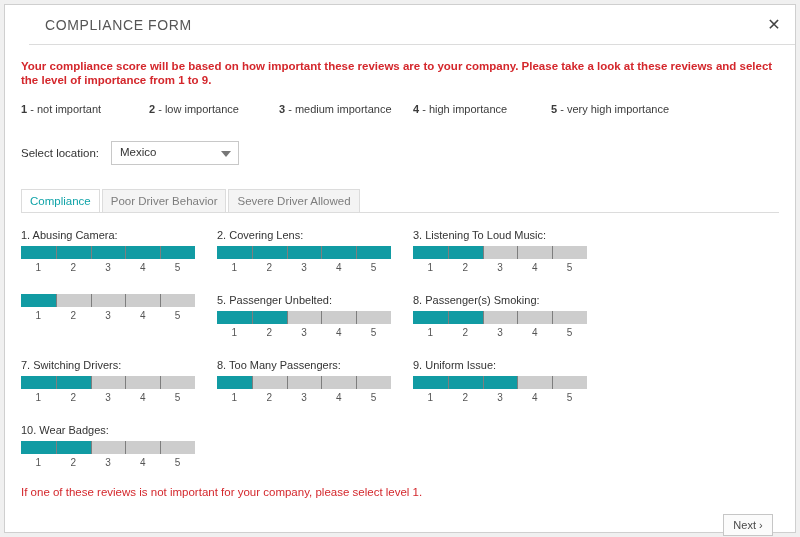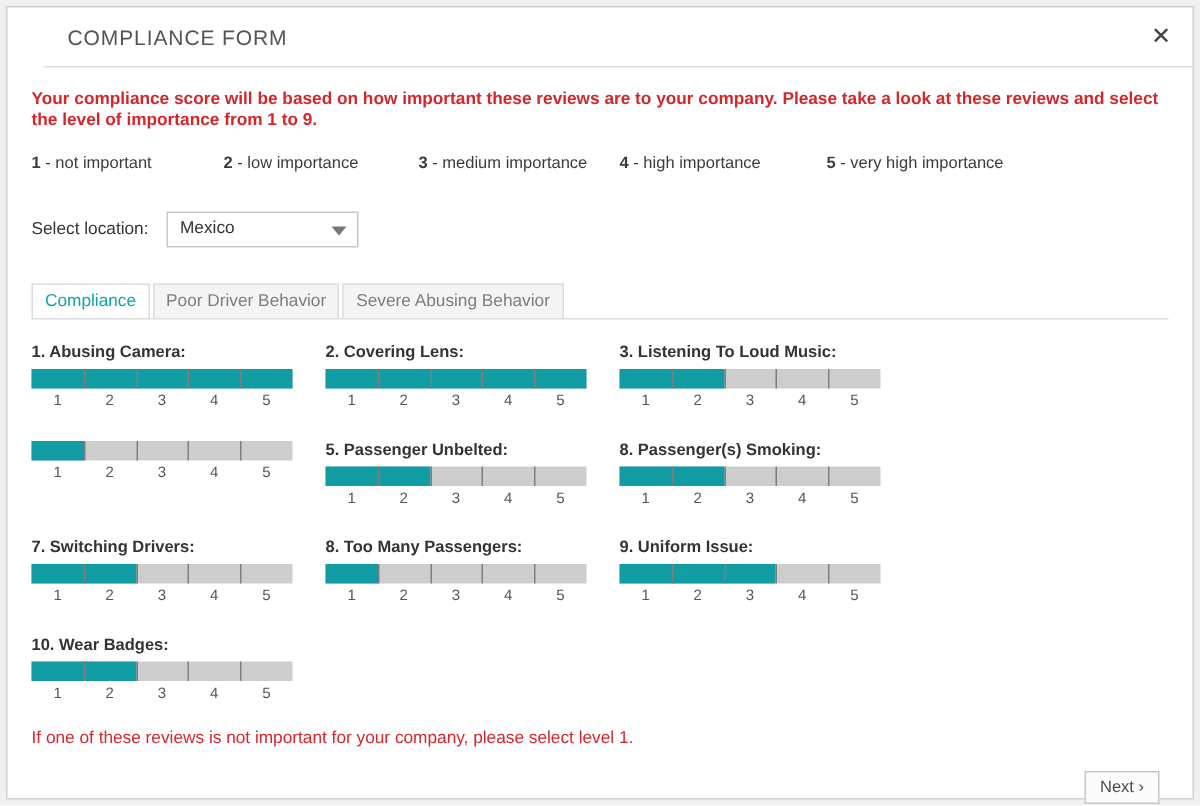--- a/index.html
+++ b/index.html
@@ -158,21 +158,20 @@
     width: 196px;
     margin-right: 0;
     margin-bottom: 18px;
   }
   .item-label {
     font-size: 11px;
     color: #333333;
     margin-bottom: 5px;
     white-space: nowrap;
     overflow: hidden;
-    font-weight: bold;
   }
   .slider {
     position: relative;
     width: 174px;
     height: 13px;
     background: #cdcdcd;
     cursor: pointer;
   }
   .slider-fill {
     position: absolute;
@@ -251,21 +250,21 @@
         <div class="loc-label">Select location:</div>
         <div class="select">
           <span class="select-value">Mexico</span>
           <span class="select-arrow"></span>
         </div>
       </div>
 
       <div class="tabs">
           <div class="tab active">Compliance</div>
           <div class="tab">Poor Driver Behavior</div>
-          <div class="tab">Severe Abusing Behavior</div>
+          <div class="tab">Severe Driver Allowed</div>
         </div>
 
       <div class="grid">
           <div class="item">
             <div class="item-label">1. Abusing Camera:</div>
             <div class="slider">
               <div class="slider-fill" style="width: 174px;"></div>
               <div class="slider-tick" style="left: 34.8px;"></div>
               <div class="slider-tick" style="left: 69.6px;"></div>
               <div class="slider-tick" style="left: 104.4px;"></div>

